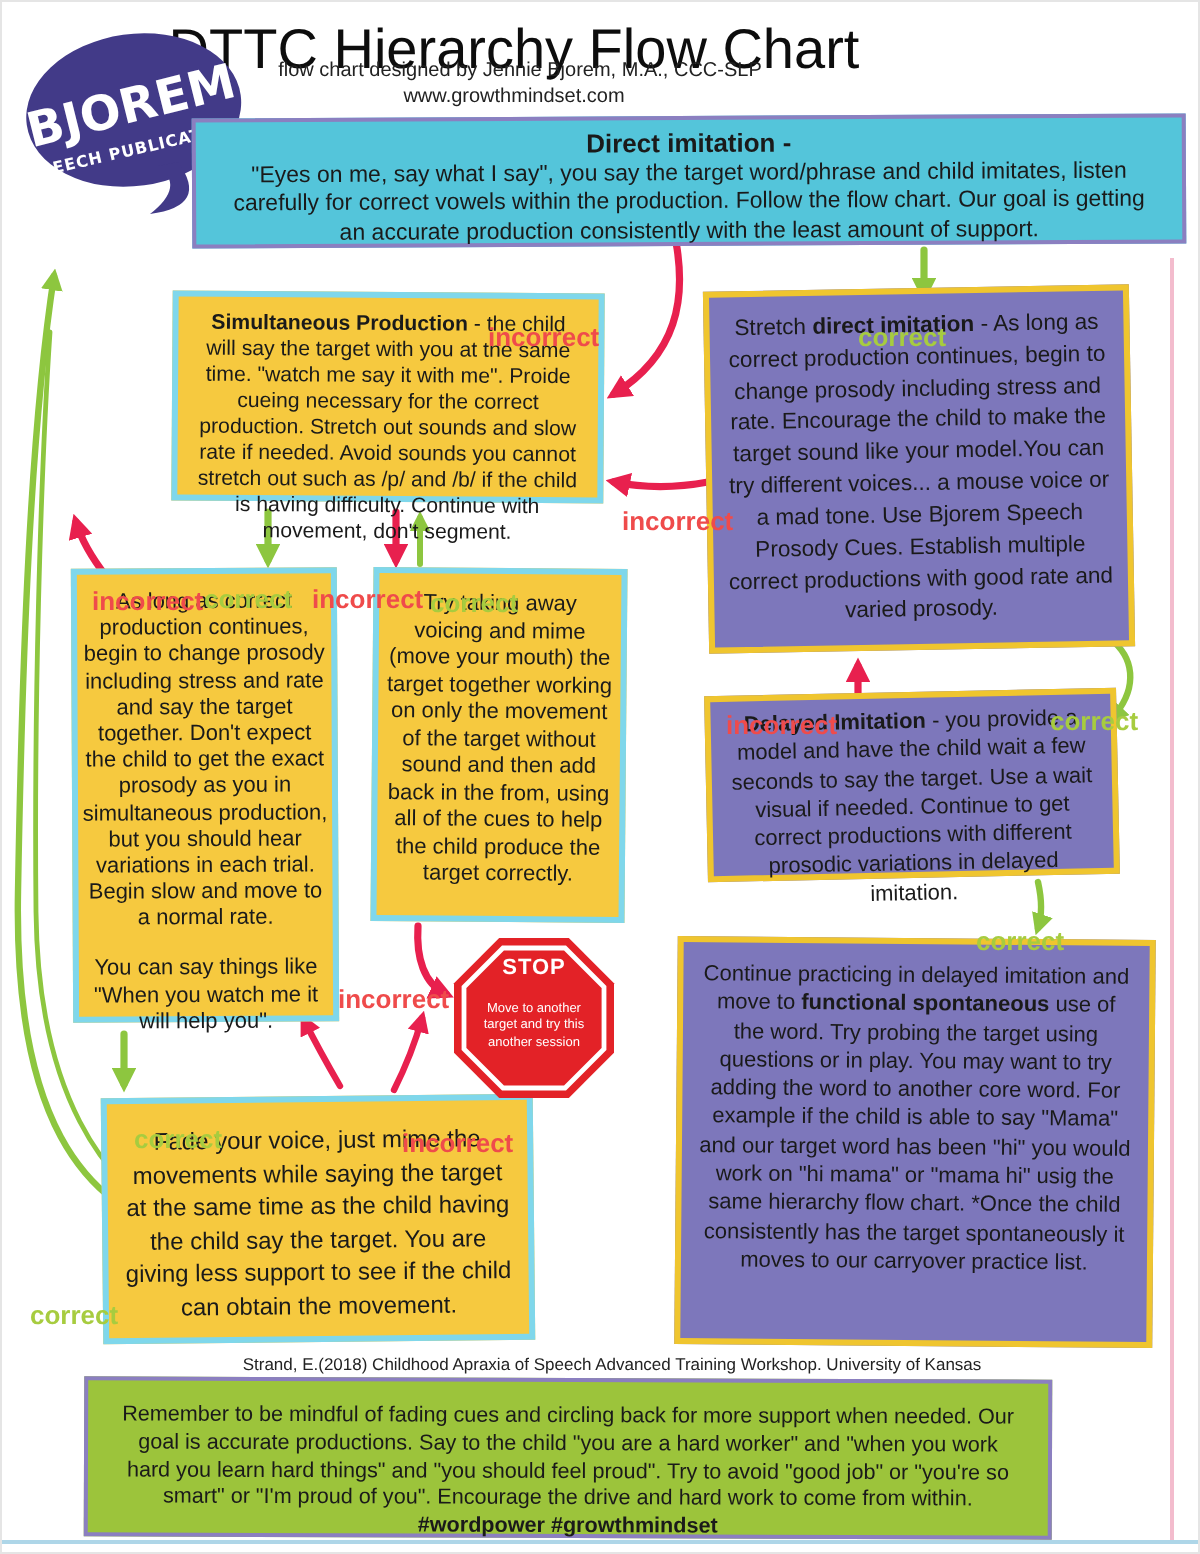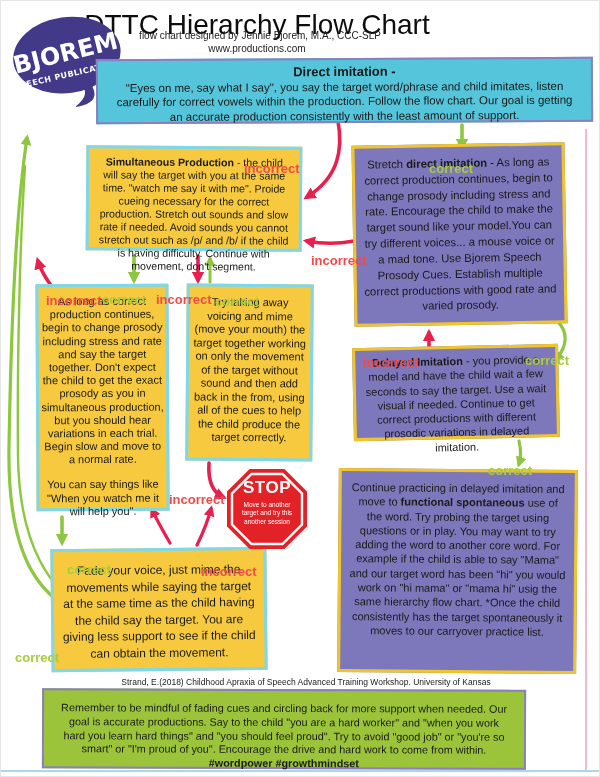--- a/index.html
+++ b/index.html
@@ -29,21 +29,21 @@
 </head>
 <body>
 
 <div id="page">
 
   <div class="abs" style="left:584px;top:128px;width:2px;height:642px;background:#f3bccd;"></div>
   <div class="abs" style="left:0;top:769px;width:600px;height:2px;background:#aed6e8;"></div>
 
   <div class="abs center" id="title">DTTC Hierarchy Flow Chart</div>
   <div class="abs center" id="subtitle">flow chart designed by Jennie Bjorem, M.A., CCC-SLP</div>
-  <div class="abs center" id="website">www.productions.com</div>
+  <div class="abs center" id="website">www.growthmindset.com</div>
 
   <div class="abs" style="left:8px;top:10px;width:124px;height:102px;">
     <svg width="124" height="102" viewBox="0 0 124 102">
       <g transform="rotate(-8 58 45)">
           <ellipse cx="58" cy="44" rx="54" ry="38" fill="#423a88"></ellipse>
         </g>
       <path d="M80 70 Q 96 92 66 96 Q 84 82 70 72 Z" fill="#423a88"></path>
       <text x="57" y="50" transform="rotate(-14 57 44)" text-anchor="middle" font-family="DejaVu Sans, sans-serif" font-size="24" font-weight="bold" fill="#ffffff">BJOREM</text>
       <text x="60" y="66" transform="rotate(-13 60 62)" text-anchor="middle" font-family="DejaVu Sans, sans-serif" font-size="8" font-weight="bold" letter-spacing="0.5" fill="#ffffff">SPEECH PUBLICATIONS</text>
     </svg>
@@ -110,21 +110,21 @@
 
   <div class="box yellow" style="left:50px;top:547px;width:216px;height:123px;padding:11px 8px;font-size:12px;line-height:1.38;transform:rotate(-0.6deg);">
     <span>Fade your voice, just mime the movements while saying the target at the same time as the child having the child say the target. You are giving less support to see if the child can obtain the movement.</span>
   </div>
 
   <div class="abs" style="left:224px;top:466px;width:84px;height:84px;">
     <svg width="84" height="84" viewBox="0 0 84 84">
       <polygon points="24.6,2 59.4,2 82,24.6 82,59.4 59.4,82 24.6,82 2,59.4 2,24.6" fill="#e32227"></polygon>
       <polygon points="26.5,7 57.5,7 77,26.5 77,57.5 57.5,77 26.5,77 7,57.5 7,26.5" fill="none" stroke="#ffffff" stroke-width="2.4"></polygon>
     </svg>
-    <div class="abs center" style="left:0;top:11px;width:84px;font-size:17px;font-weight:bold;letter-spacing:0.5px;color:#fff;">STOP</div>
+    <div class="abs center" style="left:0;top:11px;width:84px;font-size:11px;font-weight:bold;letter-spacing:0.5px;color:#fff;">STOP</div>
     <div class="abs center" style="left:13px;top:34px;width:58px;font-size:6.5px;line-height:1.3;color:#fff;">Move to another target and try this another session</div>
   </div>
 
   <span class="lbl red" style="left:243px;top:132px;">incorrect</span>
   <span class="lbl green" style="left:428px;top:132px;">correct</span>
   <span class="lbl red" style="left:310px;top:224px;">incorrect</span>
   <span class="lbl red" style="left:45px;top:264px;">incorrect</span>
   <span class="lbl green" style="left:101px;top:263px;">correct</span>
   <span class="lbl red" style="left:155px;top:263px;">incorrect</span>
   <span class="lbl green" style="left:214px;top:265px;">correct</span>

